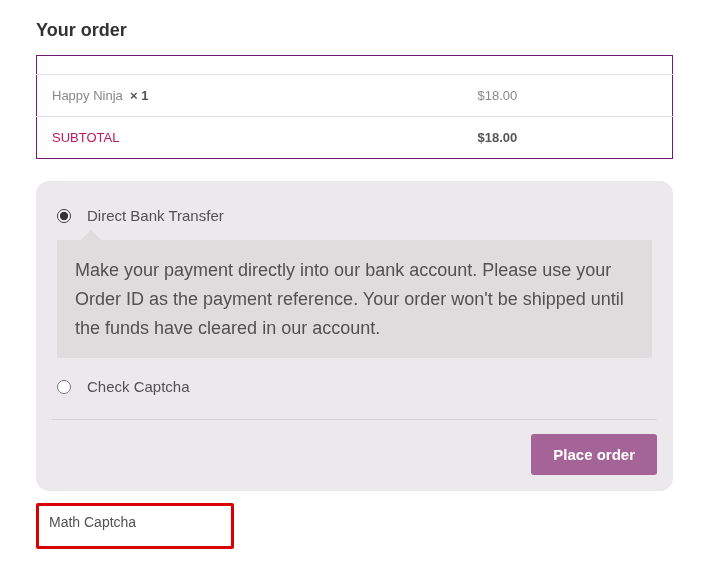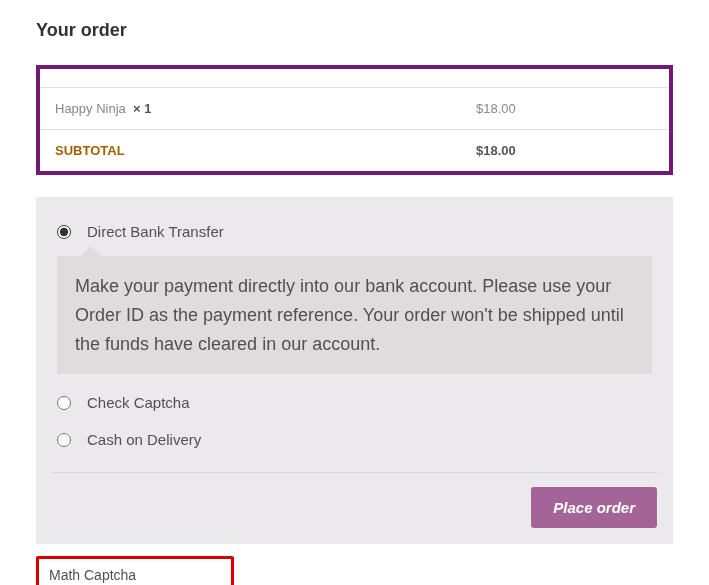--- a/index.html
+++ b/index.html
@@ -12,26 +12,26 @@
       font-size: 14px;
       color: #515151;
       background: #fff;
       width: 709px;
       padding: 20px 36px 20px 36px;
     }
     .order-title {
       font-size: 18px;
       font-weight: 700;
       color: #333;
-      margin-bottom: 24px;
+      margin-bottom: 14px;
     }
     .order-table {
       width: 100%;
       border-collapse: collapse;
-      border: 4px solid #701a75;
+      border: 1px solid #701a75;
       margin-bottom: 22px;
     }
     .order-table tr {
       border-top: 1px solid #e0e0e0;
     }
     .order-table tr:first-child {
       border-top: none;
     }
     .order-table td, .order-table th {
       padding: 13px 15px;
@@ -46,36 +46,36 @@
     }
     .product-qty {
       color: #555;
       font-weight: 700;
     }
     .product-price {
       color: #888;
       font-weight: 400;
     }
     .totals-label {
-      font-weight: 700;
-      color: #a16207;
+      font-weight: 400;
+      color: #be185d;
       text-transform: uppercase;
       font-size: 12px;
     }
     .totals-value {
       font-weight: 700;
       color: #555;
       font-size: 13px;
     }
     .price-col {
       width: 210px;
     }
     .payment-box {
       background: #ebe9eb;
-      border-radius: 0;
+      border-radius: 13px;
       padding: 16px 16px 16px 16px;
     }
     .payment-method {
       display: flex;
       align-items: center;
       padding: 10px 5px;
     }
     .payment-method input[type="radio"] {
       margin-right: 16px;
       width: 14px;
@@ -116,21 +116,20 @@
     }
     .place-order-btn {
       background: #a46497;
       color: #fff;
       border: none;
       padding: 12px 22px;
       font-size: 15px;
       font-weight: 600;
       border-radius: 3px;
       cursor: pointer;
-      font-style: italic;
     }
     .captcha-box {
       margin-top: 12px;
       border: 3px solid #d80000;
       padding: 8px 10px 10px 10px;
       width: 198px;
       border-radius: 2px;
     }
     .captcha-label {
       font-size: 14px;
@@ -169,24 +168,20 @@
     <input type="radio" name="payment_method" checked="" style="">
     <label>Direct Bank Transfer</label>
   </div>
   <div class="payment-desc">Make your payment directly into our bank account. Please use your Order ID as the payment reference. Your order won't be shipped until the funds have cleared in our account.</div>
 
   <div class="payment-method">
     <input type="radio" name="payment_method" style="">
     <label>Check Captcha</label>
   </div>
 
-  <div class="payment-method">
-    <input type="radio" name="payment_method" style="">
-    <label>Cash on Delivery</label>
-  </div>
 
   <hr class="payment-divider">
 
   <div class="place-order-row">
     <button class="place-order-btn">Place order</button>
   </div>
 </div>
 
 <div class="captcha-box">
   <span class="captcha-label">Math Captcha</span>

